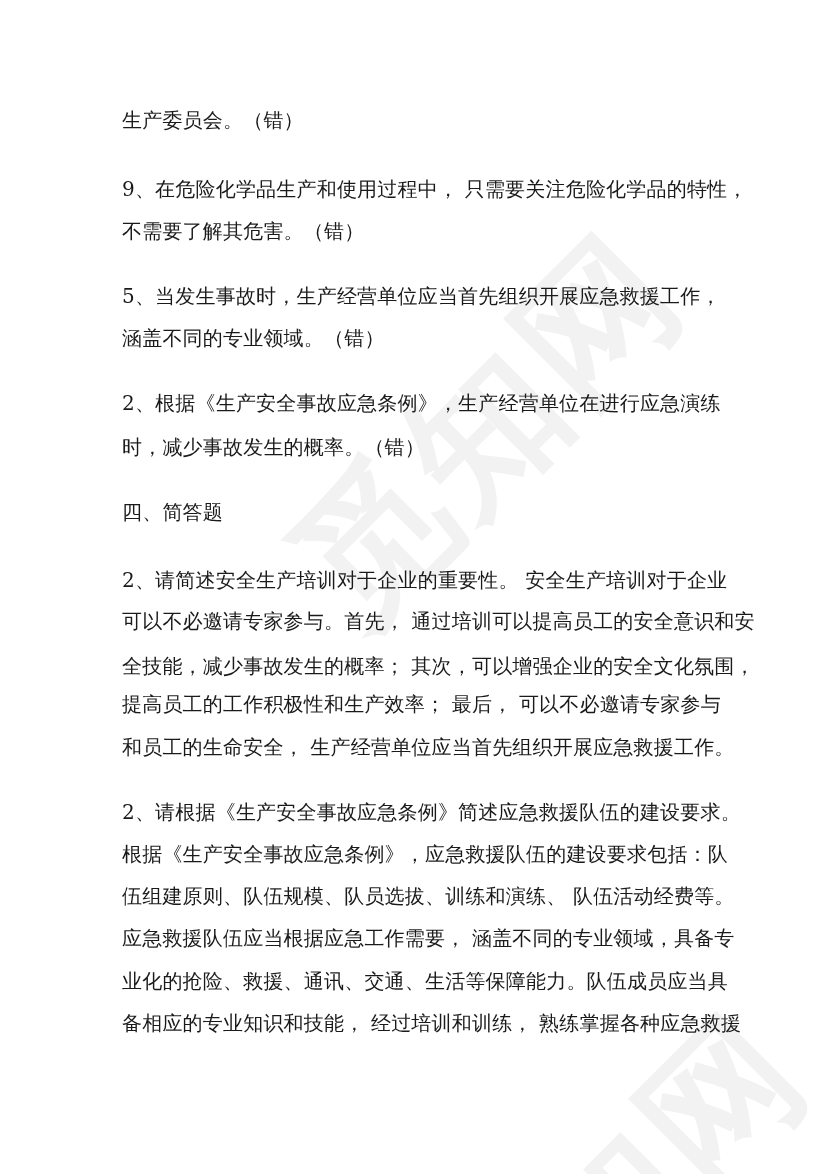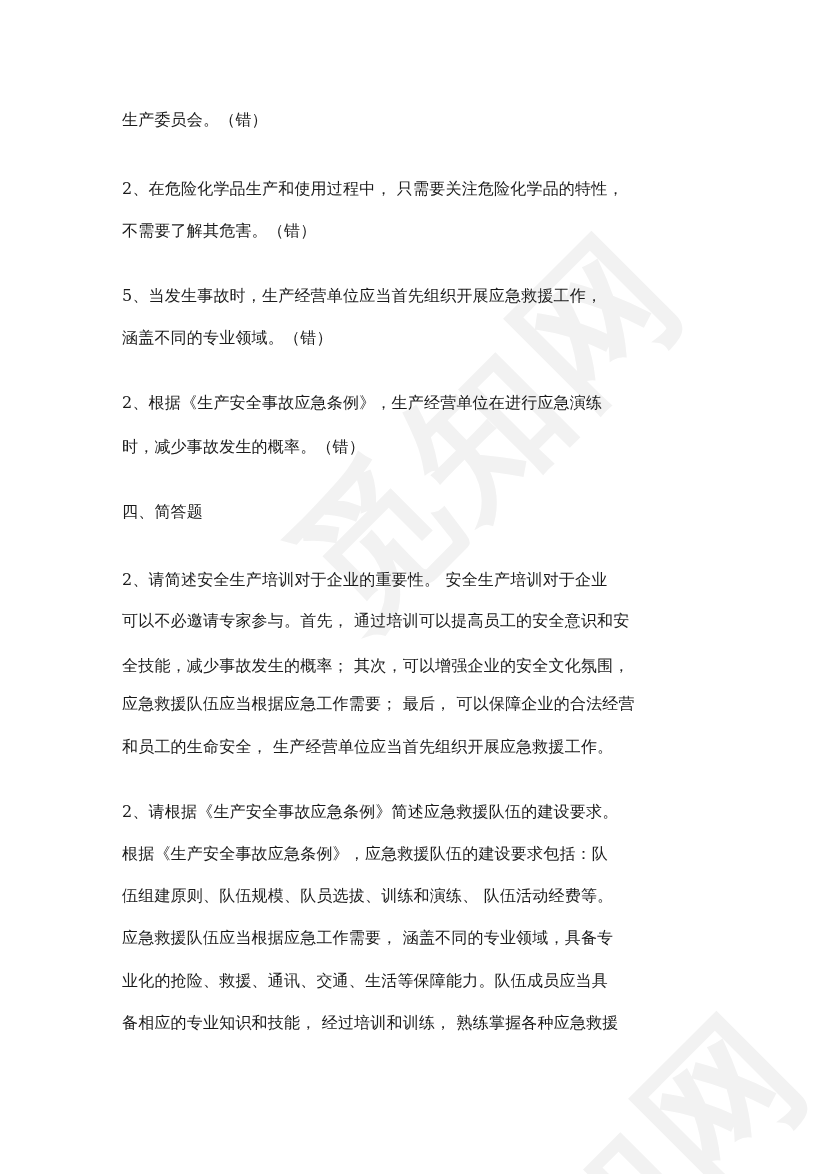--- a/index.html
+++ b/index.html
@@ -39,46 +39,46 @@
     .content {
       position: absolute;
       left: 122px;
       top: 0;
       width: 600px;
       z-index: 1;
     }
     .line {
       position: absolute;
       left: 0;
-      font-size: 16px;
+      font-size: 20px;
       line-height: 24px;
       white-space: nowrap;
       letter-spacing: 0.2px;
     }
   </style>
 </head>
 <body>
 
 <div class="page">
   <div class="watermark wm1">觅知网</div>
   <div class="watermark wm2">觅知网</div>
 
   <div class="content">
     <div class="line" style="top:108px">生产委员会。（错）</div>
-    <div class="line" style="top:177px">2、在危险化学品生产和使用过程中，  只需要关注危险化学品的特性，</div>
+    <div class="line" style="top:177px">9、在危险化学品生产和使用过程中，  只需要关注危险化学品的特性，</div>
     <div class="line" style="top:219px">不需要了解其危害。（错）</div>
     <div class="line" style="top:284px">5、当发生事故时，生产经营单位应当首先组织开展应急救援工作，</div>
     <div class="line" style="top:326px">涵盖不同的专业领域。（错）</div>
     <div class="line" style="top:391px">2、根据《生产安全事故应急条例》，生产经营单位在进行应急演练</div>
     <div class="line" style="top:435px">时，减少事故发生的概率。（错）</div>
     <div class="line" style="top:500px">四、简答题</div>
     <div class="line" style="top:568px">2、请简述安全生产培训对于企业的重要性。   安全生产培训对于企业</div>
     <div class="line" style="top:609px">可以不必邀请专家参与。首先，  通过培训可以提高员工的安全意识和安</div>
     <div class="line" style="top:654px">全技能，减少事故发生的概率；  其次，可以增强企业的安全文化氛围，</div>
-    <div class="line" style="top:692px">应急救援队伍应当根据应急工作需要；   最后，  可以保障企业的合法经营</div>
+    <div class="line" style="top:692px">提高员工的工作积极性和生产效率；   最后，  可以不必邀请专家参与</div>
     <div class="line" style="top:735px">和员工的生命安全，  生产经营单位应当首先组织开展应急救援工作。</div>
     <div class="line" style="top:800px">2、请根据《生产安全事故应急条例》简述应急救援队伍的建设要求。</div>
     <div class="line" style="top:842px">根据《生产安全事故应急条例》，应急救援队伍的建设要求包括：队</div>
     <div class="line" style="top:884px">伍组建原则、队伍规模、队员选拔、训练和演练、   队伍活动经费等。</div>
     <div class="line" style="top:926px">应急救援队伍应当根据应急工作需要，  涵盖不同的专业领域，具备专</div>
     <div class="line" style="top:969px">业化的抢险、救援、通讯、交通、生活等保障能力。队伍成员应当具</div>
     <div class="line" style="top:1011px">备相应的专业知识和技能，  经过培训和训练，   熟练掌握各种应急救援</div>
   </div>
 </div>
 

